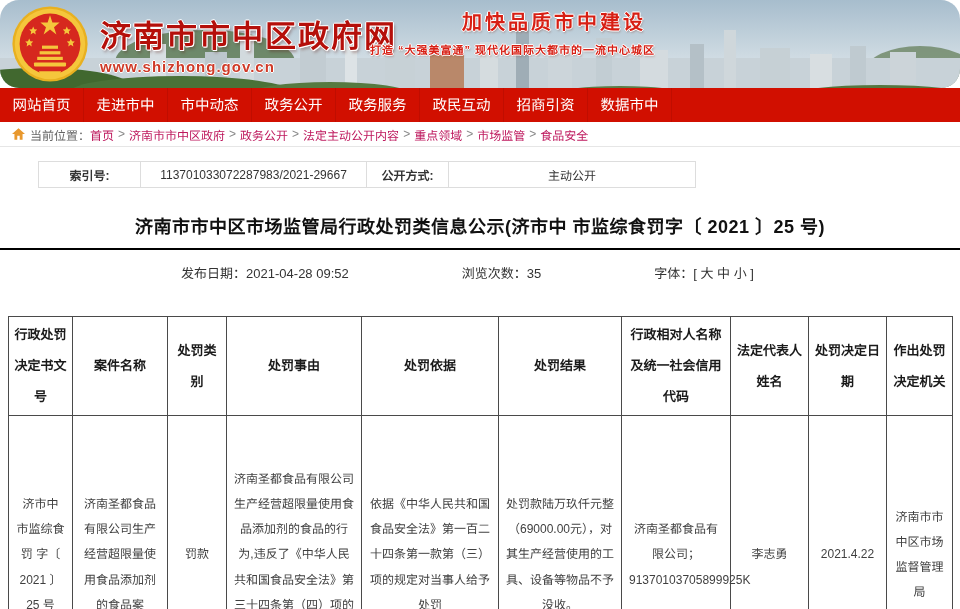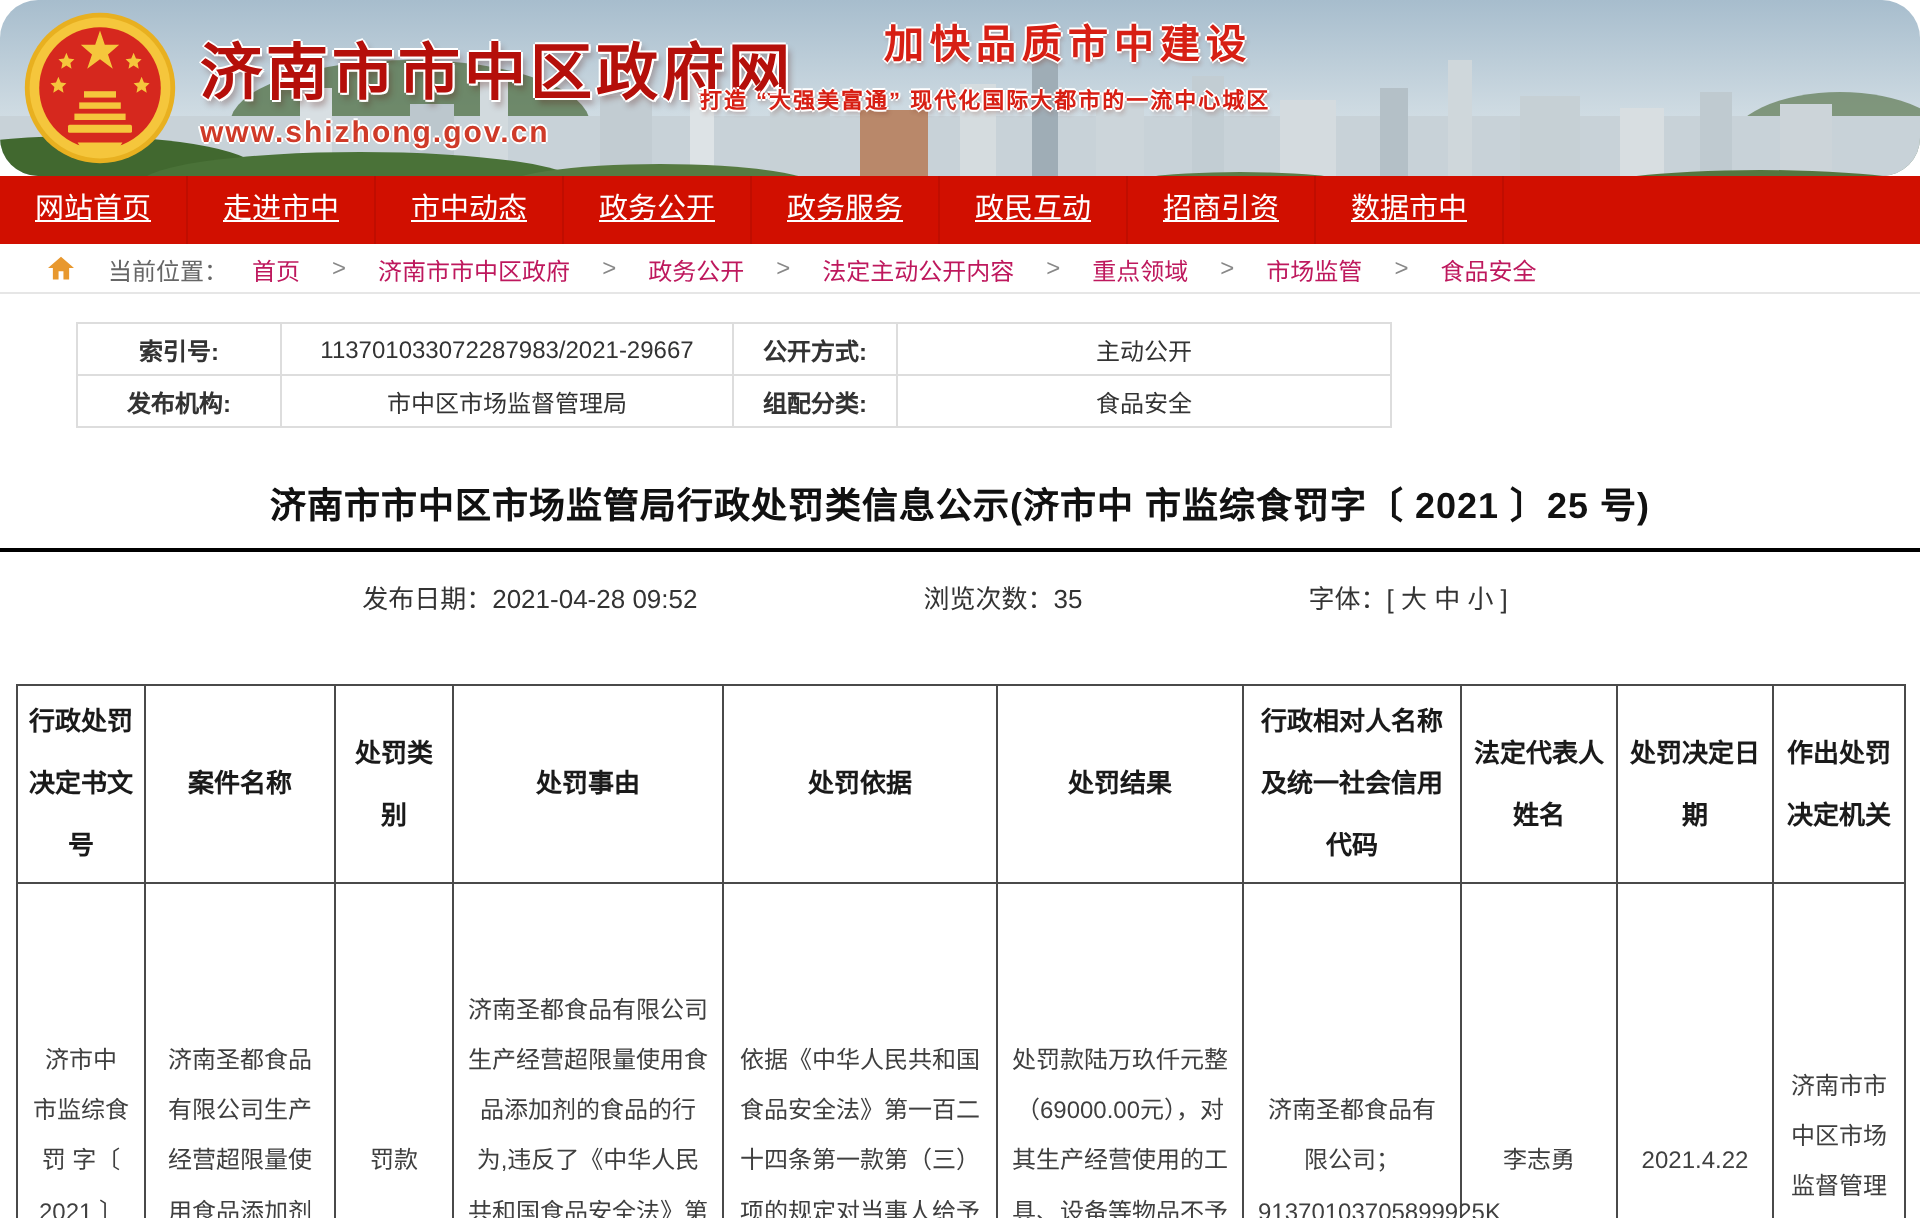--- a/index.html
+++ b/index.html
@@ -18,42 +18,42 @@
   .emblem { width:80px; height:82px; }
   .site-text { margin-left:10px; padding-top:8px; }
   .site-name {
     font-size:31px; font-weight:bold; color:#b50f0a; letter-spacing:2px;
     text-shadow:0 1px 0 #fff,1px 0 0 #fff,-1px 0 0 #fff,0 -1px 0 #fff,1px 1px 0 #fff,2px 3px 3px rgba(90,30,20,.35);
   }
   .site-url {
     font-size:15px; font-weight:bold; color:#cf3a28; margin-top:2px; letter-spacing:1px;
     text-shadow:0 1px 0 #fff,1px 0 0 #fff,-1px 0 0 #fff,0 -1px 0 #fff;
   }
-  .slogans { position:absolute; left:350px; top:6px; width:580px; }
+  .slogans { position:absolute; left:370px; top:6px; width:580px; }
   .slogan1 {
     font-size:20px; font-weight:bold; color:#d71f14; letter-spacing:3px; margin-left:92px;
     text-shadow:0 1px 0 #fff,1px 0 0 #fff,-1px 0 0 #fff,0 -1px 0 #fff,1px 2px 2px rgba(120,40,20,.3);
   }
   .slogan2 {
     font-size:11px; font-weight:bold; color:#d71f14; letter-spacing:1px; margin-top:6px;
     text-shadow:0 1px 0 #fff,1px 0 0 #fff,-1px 0 0 #fff,0 -1px 0 #fff,1px 2px 2px rgba(120,40,20,.3);
   }
 
   
   .nav { width:960px; height:34px; background:#d10f00; display:flex; }
   .nav-item {
-    width:94px; height:34px; line-height:34px; text-align:center;
-    color:#fff; font-size:14.5px; cursor:pointer; border-right:1px solid rgba(0,0,0,.08);text-decoration:underline;
+    width:84px; height:34px; line-height:34px; text-align:center;
+    color:#fff; font-size:14.5px; cursor:pointer; border-right:1px solid rgba(0,0,0,.08);
   }
 
   
   .breadcrumb {
     width:960px; height:25px; display:flex; align-items:center;
-    padding-left:24px; font-size:12px; color:#666;
-    border-bottom:1px solid #e6e6e6; background:#fff;gap:12px;
+    padding-left:12px; font-size:12px; color:#666;
+    border-bottom:1px solid #e6e6e6; background:#fff;
   }
   .home-icon { width:13px; height:12px; margin-right:5px; }
   .crumb { color:#be185d; text-decoration:none; cursor:pointer; }
   .crumb-sep { margin:0 4px; color:#888; }
 
   
   .info-table {
     border-collapse:collapse; margin:14px 0 0 38px; table-layout:fixed; width:657px;
   }
   .info-table td {
@@ -199,26 +199,20 @@
     <a class="crumb">食品安全</a>
   </div>
 
   <table class="info-table">
     <tbody>
         <tr>
       <td class="lbl w1">索引号:</td>
       <td class="w2">113701033072287983/2021-29667</td>
       <td class="lbl w3">公开方式:</td>
       <td class="w4">主动公开</td>
-    </tr>
-    <tr>
-      <td class="lbl w1">发布机构:</td>
-      <td class="w2">市中区市场监督管理局</td>
-      <td class="lbl w3">组配分类:</td>
-      <td class="w4">食品安全</td>
     </tr>
   </tbody>
     </table>
 
   <h1 class="article-title">济南市市中区市场监管局行政处罚类信息公示(济市中 市监综食罚字〔 2021 〕25 号)</h1>
   <div class="divider"></div>
 
   <div class="meta">
     <span class="grp"><span>发布日期：</span><span>2021-04-28 09:52</span></span>
     <span class="grp"><span>浏览次数：</span><span>35</span></span>

